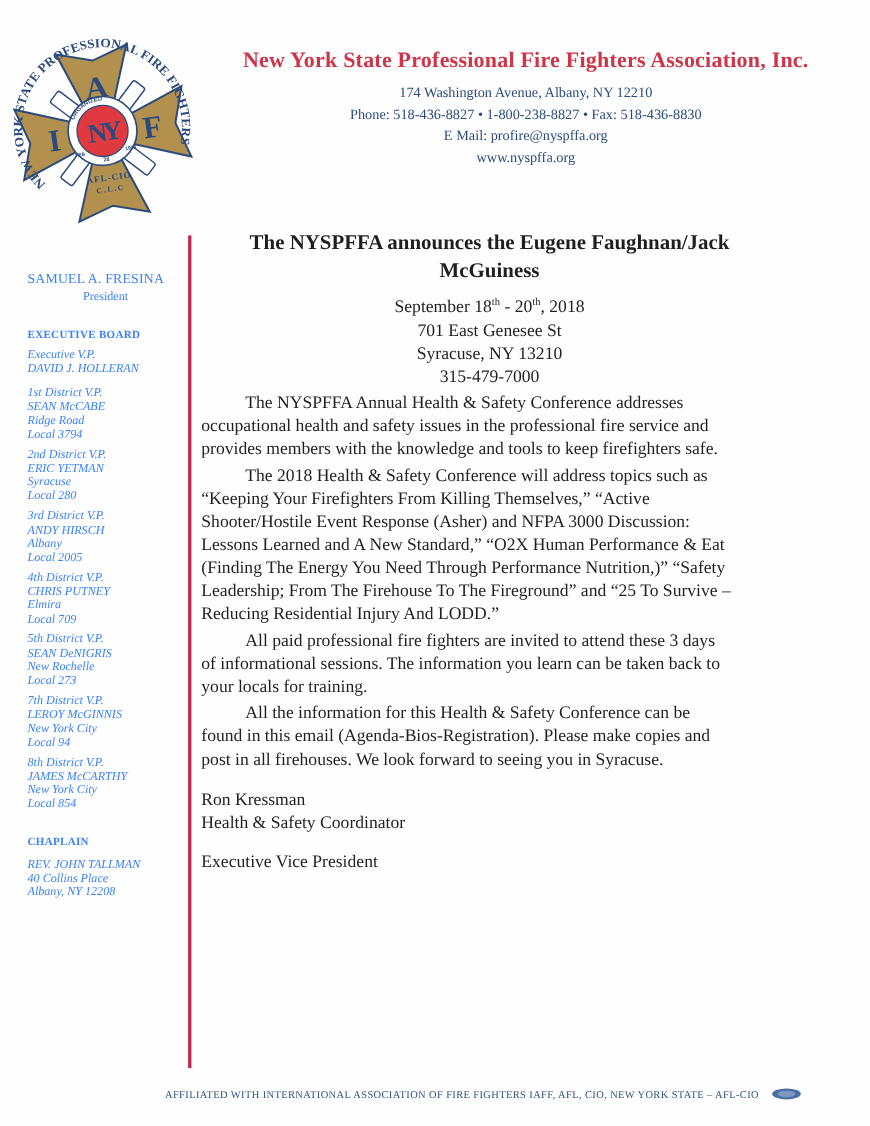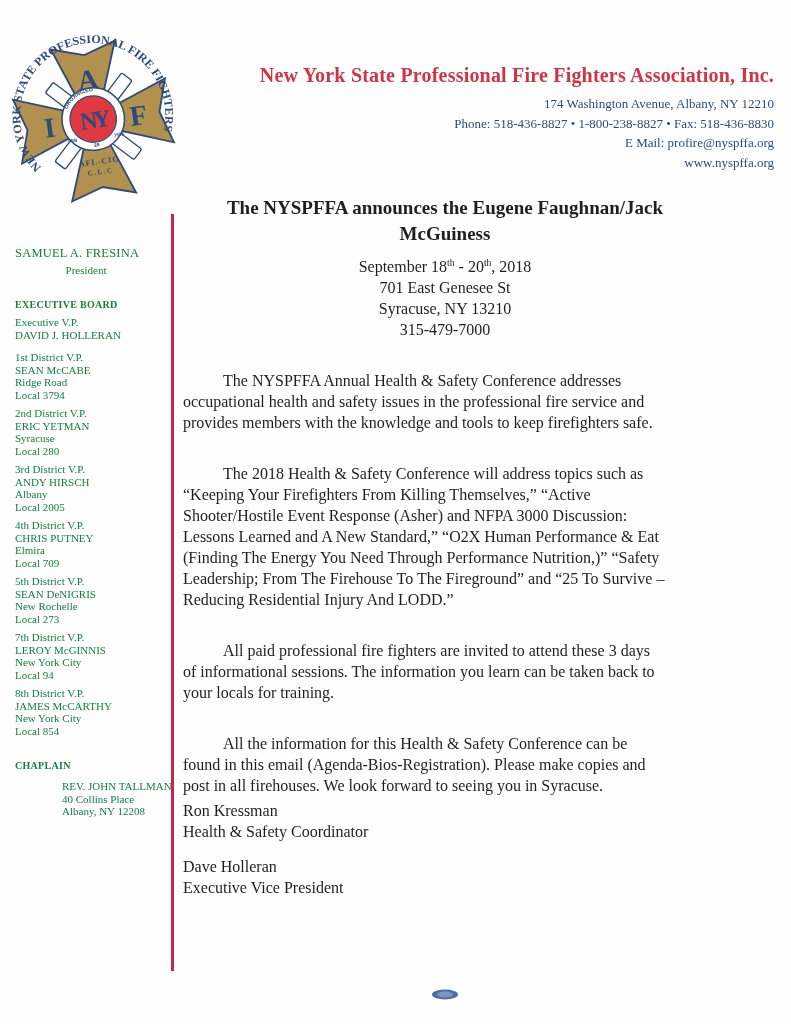--- a/index.html
+++ b/index.html
@@ -5,45 +5,45 @@
   * { margin:0; padding:0; box-sizing:border-box; }
   html,body { background:#e8e8e8; }
   .page {
     position:relative; width:791px; height:1024px; margin:0 auto;
     background:#fefefe; overflow:hidden;
     font-family:"Liberation Serif", serif; color:#1f1f1f;
   }
   
   .logo { position:absolute; left:10px; top:12px; width:168px; height:212px; }
   
-  .header { position:absolute; left:182px; top:64px; width:592px; text-align:right; }
+  .header { position:absolute; left:182px; top:44px; width:592px; text-align:center; }
   .org-name {
     font-size:20px; font-weight:bold; color:#cf3448;
     white-space:nowrap; letter-spacing:.2px; margin-bottom:7px;
   }
   .addr-line { font-size:13px; line-height:19.5px; color:#2c4b7c; }
   
   .rule { position:absolute; left:171px; top:214px; width:3px; height:757px; background:#c02a4a; }
   
-  .sidebar { position:absolute; left:15px; top:246px; width:142px; color:#15803d; }
+  .sidebar { position:absolute; left:25px; top:246px; width:142px; color:#3b82f6; }
   .officer { margin-bottom:17px; }
   .officer-name { font-size:12.5px; letter-spacing:.2px; }
   .officer-role { font-size:11px; text-align:center; margin-top:3px; }
   .sb-heading { font-weight:bold; font-size:10px; margin:23px 0 6px; letter-spacing:.3px; }
   .sb-block { font-size:11px; line-height:12.5px; margin-bottom:6px; }
   .sb-block.first { margin-bottom:10px; }
-  .sb-block div { white-space:nowrap; }
-  .chaplain-block { margin-top:9px;margin-left:47px; }
-  
-  .letter { position:absolute; left:183px; top:195px; width:524px; }
+  .sb-block div { white-space:nowrap;font-style:italic; }
+  .chaplain-block { margin-top:9px; }
+  
+  .letter { position:absolute; left:183px; top:208px; width:524px; }
   .title { text-align:center; font-weight:bold; font-size:19px; line-height:26px; }
   .venue { text-align:center; font-size:16px; line-height:21px; margin-top:9px; }
   .venue sup { font-size:60%; vertical-align:super; line-height:0; }
-  .letter p { width:482px; font-size:16px; line-height:21px; text-indent:40px; margin-top:30px; }
-  .sig { margin-top:4px; font-size:16px; line-height:21px; }
+  .letter p { width:482px; font-size:16px; line-height:21px; text-indent:40px; margin-top:3px; }
+  .sig { margin-top:16px; font-size:16px; line-height:21px; }
   .sig.second { margin-top:14px; }
   
   .footer {
     position:absolute; left:110px; top:988px; width:660px; text-align:center;
     color:#33557f; font-size:9.5px; letter-spacing:.35px; white-space:nowrap;
   }
   .union-bug { display:inline-block; vertical-align:middle; margin-left:10px; }
 </style>
 </head>
 <body>
@@ -178,25 +178,24 @@
     <p>The NYSPFFA Annual Health &amp; Safety Conference addresses occupational health and safety issues in the professional fire service and provides members with the knowledge and tools to keep firefighters safe.</p>
     <p>The 2018 Health &amp; Safety Conference will address topics such as “Keeping Your Firefighters From Killing Themselves,” “Active Shooter/Hostile Event Response (Asher) and NFPA 3000 Discussion: Lessons Learned and A New Standard,” “O2X Human Performance &amp; Eat (Finding The Energy You Need Through Performance Nutrition,)” “Safety Leadership; From The Firehouse To The Fireground” and “25 To Survive – Reducing Residential Injury And LODD.”</p>
     <p>All paid professional fire fighters are invited to attend these 3 days of informational sessions. The information you learn can be taken back to your locals for training.</p>
     <p>All the information for this Health &amp; Safety Conference can be found in this email (Agenda-Bios-Registration). Please make copies and post in all firehouses. We look forward to seeing you in Syracuse.</p>
 
     <div class="sig">
       <div>Ron Kressman</div>
       <div>Health &amp; Safety Coordinator</div>
     </div>
     <div class="sig second">
-      <div>Dave Holleran</div>
       <div>Executive Vice President</div>
     </div>
   </div>
 
   <div class="footer">
-    <span class="union-bug"><svg width="30" height="13" viewBox="0 0 30 13">
+    <span>AFFILIATED WITH INTERNATIONAL ASSOCIATION OF FIRE FIGHTERS IAFF, AFL, CIO, NEW YORK STATE – AFL-CIO</span><span class="union-bug"><svg width="30" height="13" viewBox="0 0 30 13">
           <ellipse cx="15" cy="6.5" rx="13" ry="5" fill="#4a6ea5"></ellipse>
           <ellipse cx="15" cy="6.5" rx="8" ry="3" fill="#7e97bd"></ellipse>
         </svg></span>
   </div>
 
 </div>
 
 </body></html>

